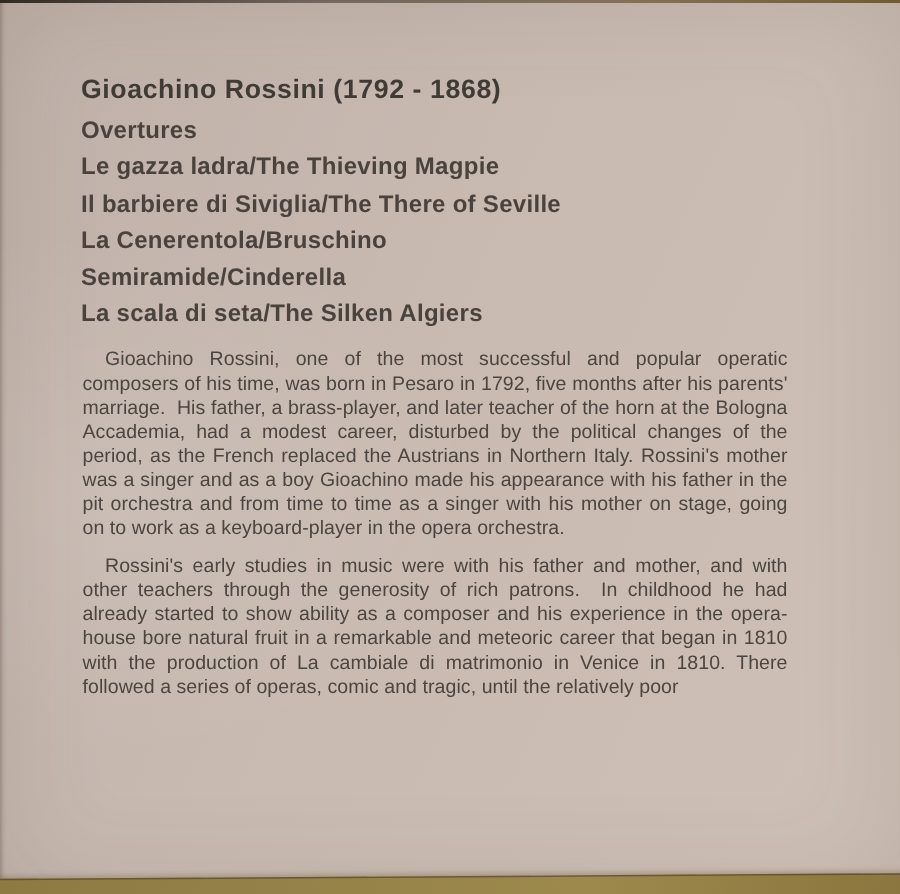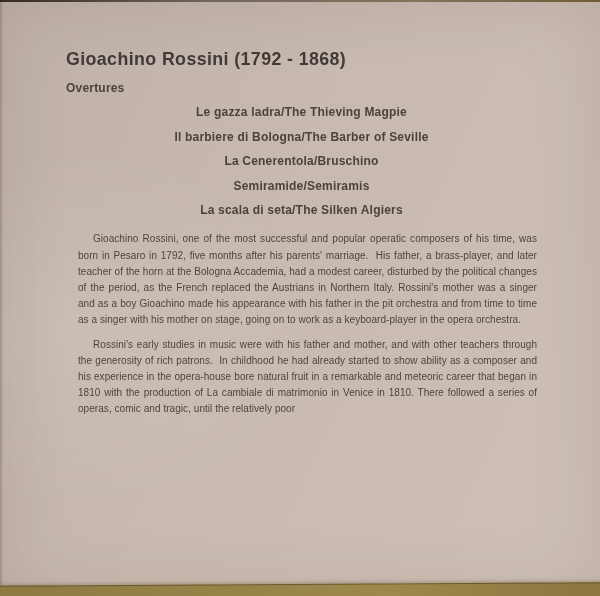--- a/index.html
+++ b/index.html
@@ -37,51 +37,50 @@
     position: absolute;
     left: -6px; right: -6px; bottom: -4px;
     height: 15px;
     transform: rotate(-0.35deg);
     background: linear-gradient(to right, #8c7a42, #9d894c 65%, #8a763e 100%);
     border-top: 1px solid rgba(70,55,25,0.55);
     box-shadow: 0 -2px 3px rgba(125,105,72,0.35);
   }
   .page-content {
     position: absolute;
-    left: 66px;
+    left: 54px;
     top: 49px;
     width: 471px;
     color: #4c453f;
   }
   .title {
     margin: 0;
     font-size: 17.8px;
     font-weight: bold;
     letter-spacing: 0.4px;
     line-height: 21px;
     color: #413b36;
     white-space: nowrap;
   }
   .list-block {
     margin-top: 6px;
-    font-size: 12px;
+    font-size: 16px;
     font-weight: bold;
     letter-spacing: 0.2px;
     line-height: 24.4px;
     color: #4a433d;
   }
   .overtures {
     list-style: none;
     margin: 0;
     padding: 0;
-    text-align: center;
   }
   .body-text {
-    margin: 9px 0 0 12px;
-    font-size: 10px;
+    margin: 9px 0 0 1px;
+    font-size: 13px;
     line-height: 16.1px;
     letter-spacing: 0.05px;
     text-align: justify;
     text-indent: 15px;
     white-space: pre-wrap;
     color: #4c453f;
   }
 </style>
 </head>
 <body>
@@ -89,23 +88,23 @@
 <div class="photo">
   <div class="top-edge"></div>
 
   <div class="page-content">
     <h1 class="title">Gioachino Rossini (1792 - 1868)</h1>
 
     <div class="list-block">
       <div>Overtures</div>
       <ul class="overtures">
         <li>Le gazza ladra/The Thieving Magpie</li>
-        <li>Il barbiere di Bologna/The Barber of Seville</li>
+        <li>Il barbiere di Siviglia/The There of Seville</li>
         <li>La Cenerentola/Bruschino</li>
-        <li>Semiramide/Semiramis</li>
+        <li>Semiramide/Cinderella</li>
         <li>La scala di seta/The Silken Algiers</li>
       </ul>
     </div>
 
     <p class="body-text">Gioachino Rossini, one of the most successful and popular operatic composers of his time, was born in Pesaro in 1792, five months after his parents' marriage.  His father, a brass-player, and later teacher of the horn at the Bologna Accademia, had a modest career, disturbed by the political changes of the period, as the French replaced the Austrians in Northern Italy. Rossini's mother was a singer and as a boy Gioachino made his appearance with his father in the pit orchestra and from time to time as a singer with his mother on stage, going on to work as a keyboard-player in the opera orchestra.</p>
 
     <p class="body-text">Rossini's early studies in music were with his father and mother, and with other teachers through the generosity of rich patrons.  In childhood he had already started to show ability as a composer and his experience in the opera-house bore natural fruit in a remarkable and meteoric career that began in 1810 with the production of La cambiale di matrimonio in Venice in 1810. There followed a series of operas, comic and tragic, until the relatively poor</p>
   </div>
 
   <div class="bottom-strip"></div>

